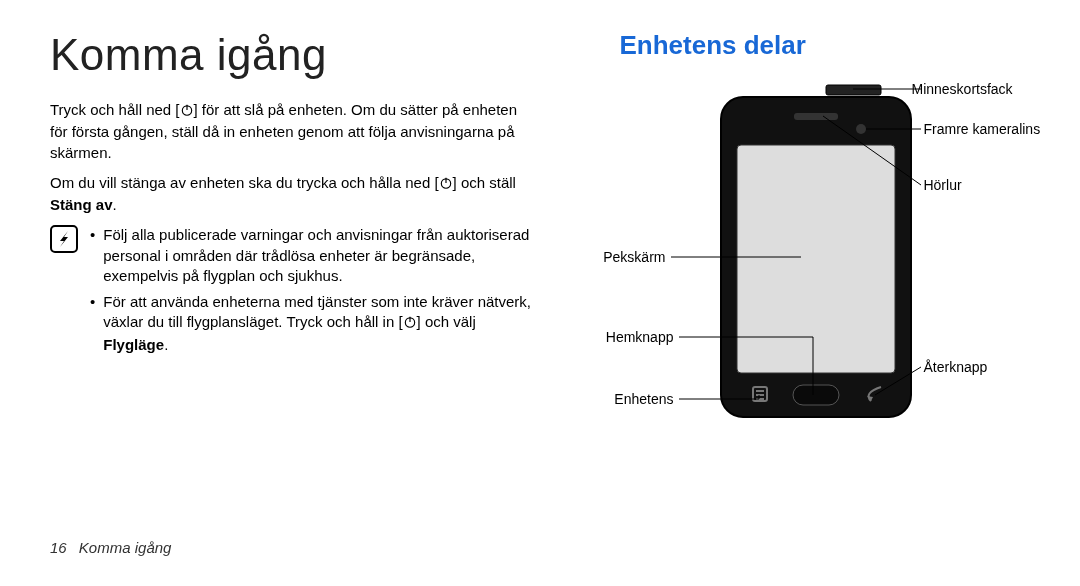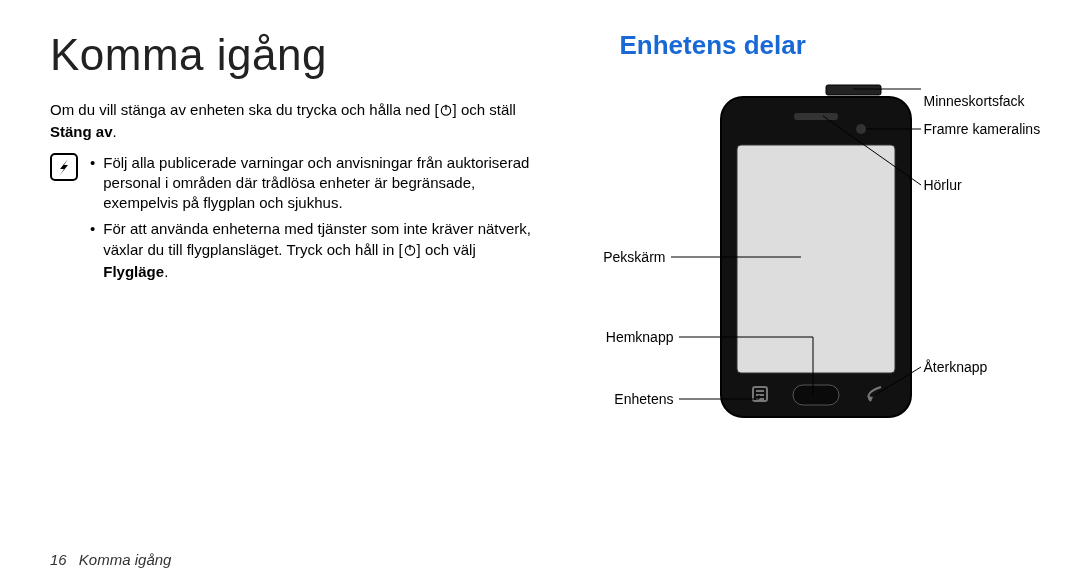--- a/index.html
+++ b/index.html
@@ -15,33 +15,39 @@
   .chev{display:inline-block;vertical-align:middle;margin-right:6px;font-weight:700;color:#444;}
   .para{font-size:15px;line-height:1.35;margin:0 0 10px 0;}
   .bold{font-weight:700;}
   .note-block{display:flex;gap:12px;margin-top:6px;}
   .note-icon{width:28px;height:28px;flex:0 0 28px;}
   .note-list{flex:1;}
   .note-item{display:flex;gap:8px;font-size:15px;line-height:1.35;margin-bottom:6px;}
   .bullet{flex:0 0 auto;}
   .note-text{flex:1;}
   .power-glyph{display:inline-block;vertical-align:-2px;}
-  .footer{position:absolute;left:50px;bottom:18px;font-style:italic;font-size:15px;color:#333;}
+  .footer{position:absolute;left:50px;bottom:30px;font-style:italic;font-size:15px;color:#333;}
   .footer .pno{font-weight:400;margin-right:8px;}
   .diagram{position:relative;width:460px;height:380px;margin:0 auto;}
   .callout{position:absolute;font-size:14px;white-space:nowrap;}
 </style>
 </head>
 <body>
 
 <div class="page">
   <div class="col col-left">
     <h1 class="h1">Komma igång</h1>
 
 
+    <p class="para">
+      <span>Tryck och håll ned [</span><span class="power-glyph"><svg width="14" height="14" viewBox="0 0 24 24">
+            <circle cx="12" cy="13" r="8" fill="none" stroke="#000" stroke-width="2"></circle>
+            <line x1="12" y1="3" x2="12" y2="12" stroke="#000" stroke-width="2"></line>
+          </svg></span><span>] för att slå på enheten. Om du sätter på enheten för första gången, ställ då in enheten genom att följa anvisningarna på skärmen.</span>
+    </p>
 
     <p class="para">
       <span>Om du vill stänga av enheten ska du trycka och hålla ned [</span><span class="power-glyph"><svg width="14" height="14" viewBox="0 0 24 24">
             <circle cx="12" cy="13" r="8" fill="none" stroke="#000" stroke-width="2"></circle>
             <line x1="12" y1="3" x2="12" y2="12" stroke="#000" stroke-width="2"></line>
           </svg></span><span>] och ställ </span><span class="bold">Stäng av</span><span>.</span>
     </p>
 
     <div class="note-block">
       <div class="note-icon">
@@ -107,21 +113,21 @@
 
         <line x1="242" y1="328" x2="242" y2="270" stroke="#000"></line>
         <line x1="242" y1="270" x2="108" y2="270" stroke="#000"></line>
 
         <line x1="304" y1="328" x2="350" y2="300" stroke="#000"></line>
 
         <line x1="188" y1="328" x2="188" y2="332" stroke="#000"></line>
         <line x1="188" y1="332" x2="108" y2="332" stroke="#000"></line>
       </svg>
 
-      <span class="callout" style="left:352px;top:14px;margin-top:12px;">Minneskortsfack</span>
+      <span class="callout" style="left:340px;top:14px;">Minneskortsfack</span>
       <span class="callout" style="left:352px;top:54px;">Framre kameralins</span>
       <span class="callout" style="left:352px;top:110px;">Hörlur</span>
       <span class="callout" style="right:366px;top:182px;">Pekskärm</span>
       <span class="callout" style="right:358px;top:262px;">Hemknapp</span>
       <span class="callout" style="left:352px;top:292px;">Återknapp</span>
       <span class="callout" style="right:358px;top:324px;">Enhetens</span>
     </div>
   </div>
 </div>
 

